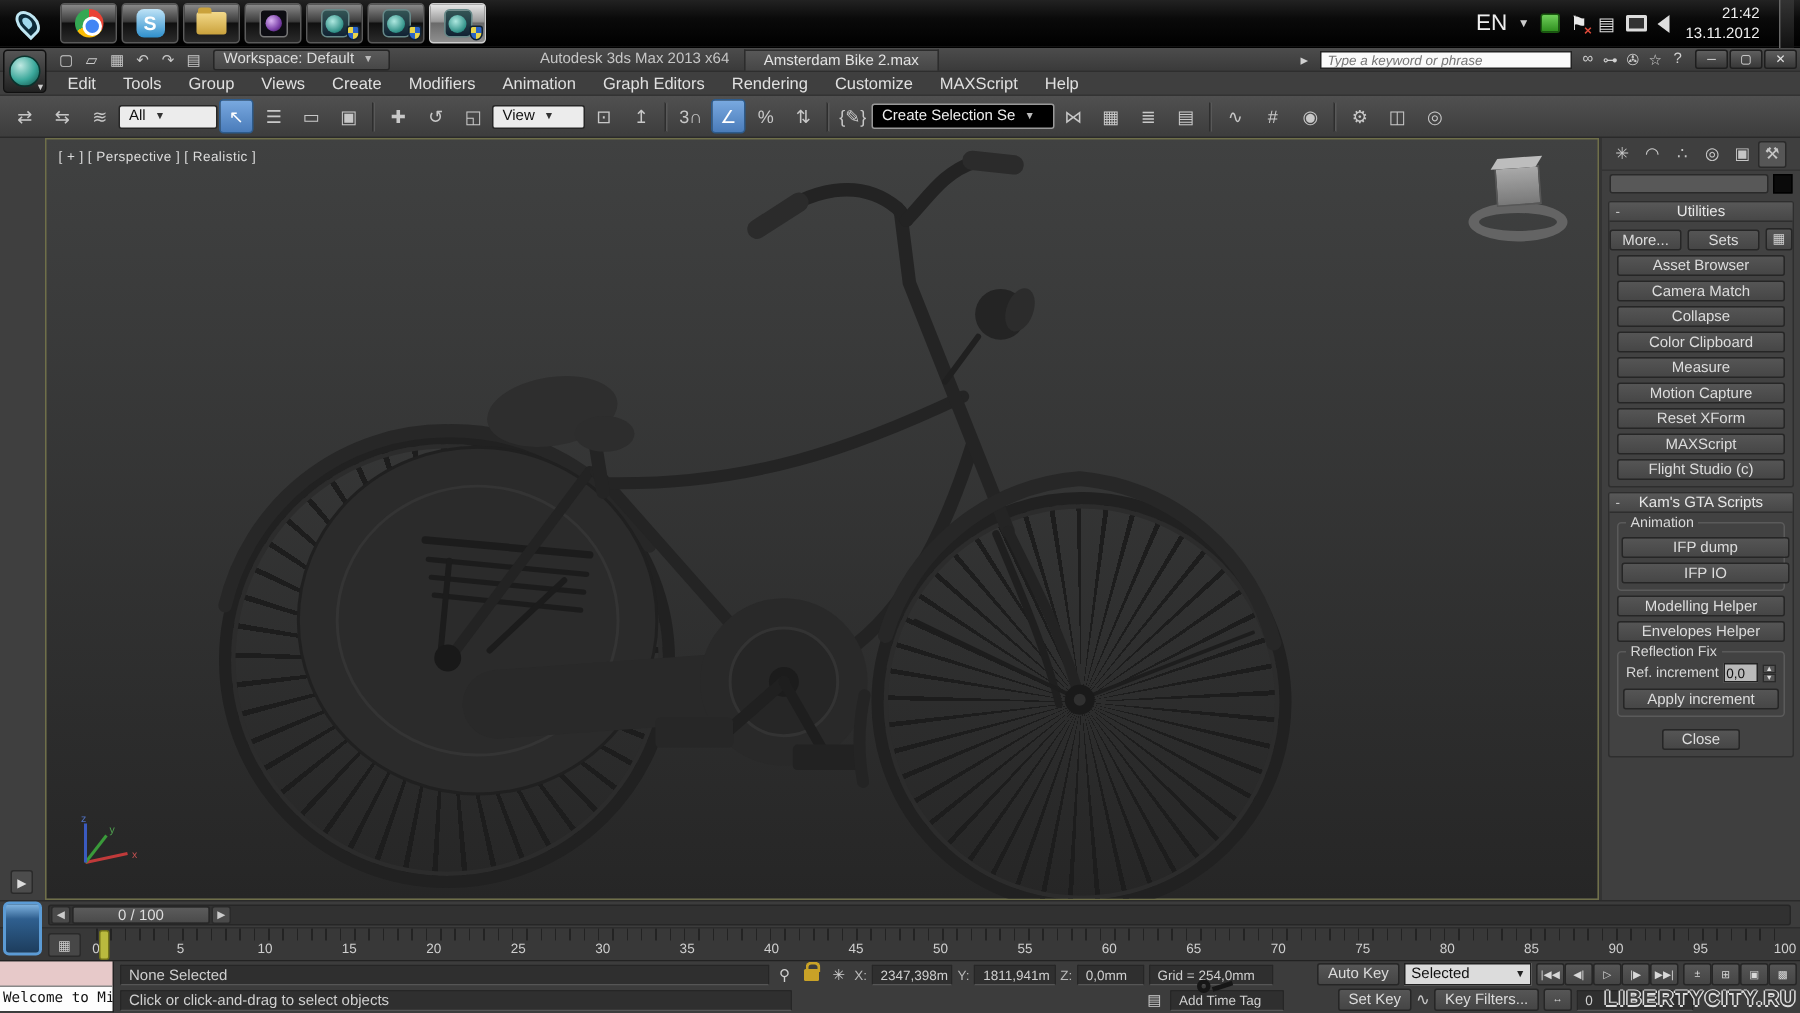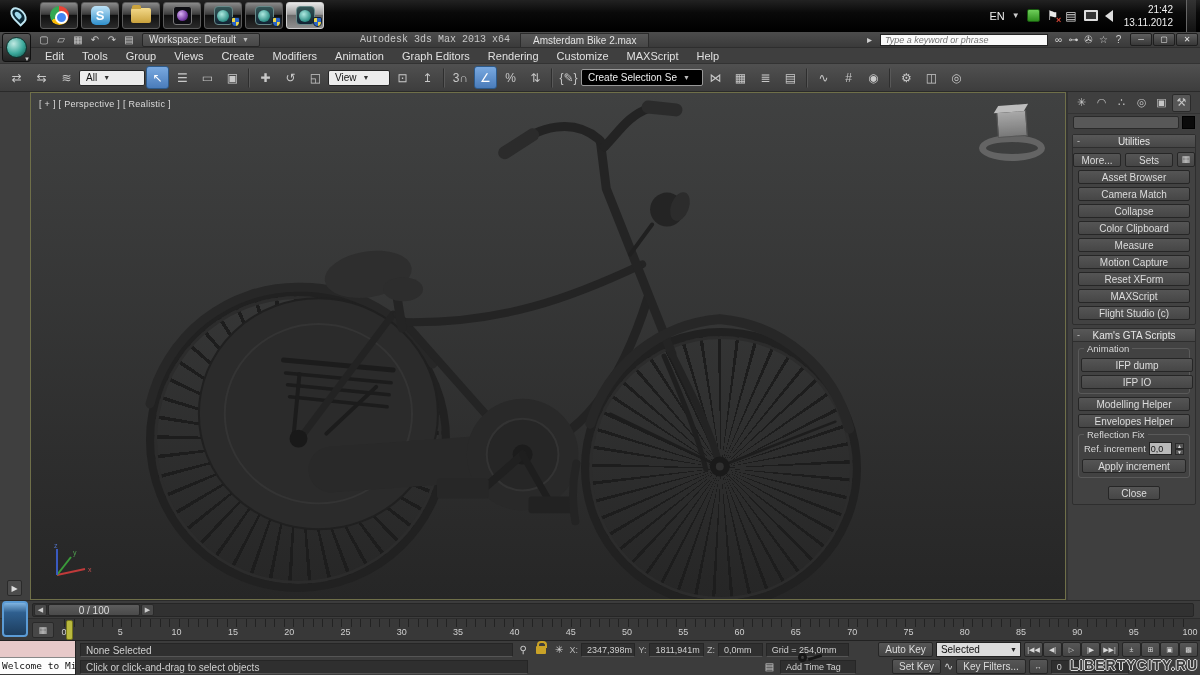--- a/index.html
+++ b/index.html
@@ -20,42 +20,42 @@
   .ic-skype{width:19px;height:19px;border-radius:5px;background:linear-gradient(#bfe3f7,#2e8fcc);display:flex;align-items:center;justify-content:center;color:#fff;font-weight:bold;font-size:13px;}
   .ic-folder{width:20px;height:15px;background:linear-gradient(#f3d98a,#caa23c);border-radius:2px;position:relative;}
   .ic-folder::before{content:"";position:absolute;top:-3px;left:1px;width:9px;height:4px;background:#caa23c;border-radius:2px 2px 0 0;}
   .ic-media{width:19px;height:19px;border-radius:3px;background:#0d0d12;border:1px solid #777;display:flex;align-items:center;justify-content:center;}
   .ic-media i{width:11px;height:11px;border-radius:50%;background:radial-gradient(circle at 35% 35%,#d9b3f2,#7a3fa8 60%,#2a1140);}
   .ic-teal{width:19px;height:19px;border-radius:4px;background:linear-gradient(#355,#123);border:1px solid #688;display:flex;align-items:center;justify-content:center;}
   .ic-teal i{width:12px;height:12px;border-radius:50%;background:radial-gradient(circle at 40% 35%,#aee8e0,#2e8f86 70%,#0d3a36);}
   .shield{position:absolute;right:1px;bottom:1px;width:9px;height:10px;border-radius:2px 2px 50% 50%;border:1px solid #123;
     background:conic-gradient(#2a64c8 0 25%,#e8d44a 0 50%,#2a64c8 0 75%,#e8d44a 0);}
   #tray{margin-left:auto;display:flex;align-items:center;gap:7px;padding-right:4px;}
-  #tray .lang{font-size:11px;color:#eee;}
+  #tray .lang{font-size:15px;color:#eee;}
   #tray .caret{font-size:8px;color:#ccc;}
   .tray-ic{font-size:12px;color:#ddd;line-height:1;}
   .ic-green{width:13px;height:13px;background:linear-gradient(#6fcf5a,#2e8f1e);border-radius:2px;border:1px solid #1a5a10;}
   .ic-flag{color:#e8e8e8;font-size:13px;position:relative;}
   .ic-flag::after{content:"×";position:absolute;right:-3px;bottom:-2px;color:#e04a3a;font-size:9px;font-weight:bold;}
   .ic-monitor{width:14px;height:11px;border:2px solid #ddd;border-radius:1px;background:#333;}
   .ic-speaker{width:0;height:0;border:6px solid transparent;border-right:8px solid #ddd;border-left:0;}
   #clock{text-align:right;font-size:10px;color:#f0f0f0;line-height:1.3;margin-left:4px;}
   #showdesk{width:10px;height:32px;border-left:1px solid #666;background:linear-gradient(#333,#111);margin-left:6px;}
 
   
   #titlebar{height:16px;background:linear-gradient(#4c4c4c,#3a3a3a);display:flex;align-items:center;padding-left:36px;font-size:10px;border-bottom:1px solid #2e2e2e;position:relative;}
   #appbutton{position:absolute;left:2px;top:1px;width:29px;height:29px;z-index:5;background:linear-gradient(#555,#222);border:1px solid #111;border-radius:3px;display:flex;align-items:center;justify-content:center;}
   #appbutton .orb{width:21px;height:21px;border-radius:50%;background:radial-gradient(circle at 35% 30%,#bfe9e2,#3aa79a 55%,#0f4a42);border:1px solid #0a332d;}
   #appbutton .arr{position:absolute;right:0;bottom:-1px;font-size:6px;color:#ccc;}
   .qa-btn{width:16px;height:13px;display:flex;align-items:center;justify-content:center;font-size:10px;color:#c9c9c9;margin-right:1px;border-radius:2px;}
   .dd{height:14px;background:linear-gradient(#5a5a5a,#474747);border:1px solid #262626;border-radius:2px;display:flex;align-items:center;font-size:10px;color:#ddd;padding:0 3px 0 6px;}
   .dd .arrow{margin-left:6px;font-size:7px;color:#bbb;}
   #workspace-dd{width:118px;margin-left:4px;}
   .titles{display:flex;align-items:center;margin-left:90px;}
-  #app-title{color:#c6c6c6;padding:0 10px;font-family:Liberation Mono, monospace;}
+  #app-title{color:#c6c6c6;padding:0 10px;}
   #doc-title{background:linear-gradient(#585858,#464646);border:1px solid #2c2c2c;border-bottom:none;color:#e2e2e2;padding:1px 12px;}
   #infocenter{margin-left:auto;display:flex;align-items:center;gap:3px;padding-right:2px;}
   #search-box{width:168px;height:12px;background:#fafafa;border:1px solid #222;display:flex;align-items:center;justify-content:flex-end;}
   #search-box input{border:none;outline:none;background:transparent;width:100%;font-style:italic;font-size:9px;color:#777;padding:0 4px;font-family:"Liberation Sans",sans-serif;}
   .ic-btn{width:15px;height:13px;display:flex;align-items:center;justify-content:center;font-size:10px;color:#d0d0d0;}
   .win-btn{width:22px;height:13px;background:linear-gradient(#5e5e5e,#383838);border:1px solid #1e1e1e;border-radius:2px;display:flex;align-items:center;justify-content:center;font-size:8px;color:#e6e6e6;margin-left:1px;}
 
   #menubar{height:16px;display:flex;align-items:center;padding-left:36px;background:#3f3f3f;border-bottom:1px solid #333;}
   .menu-item{font-size:11px;color:#e0e0e0;padding:0 9px;cursor:default;}
 

